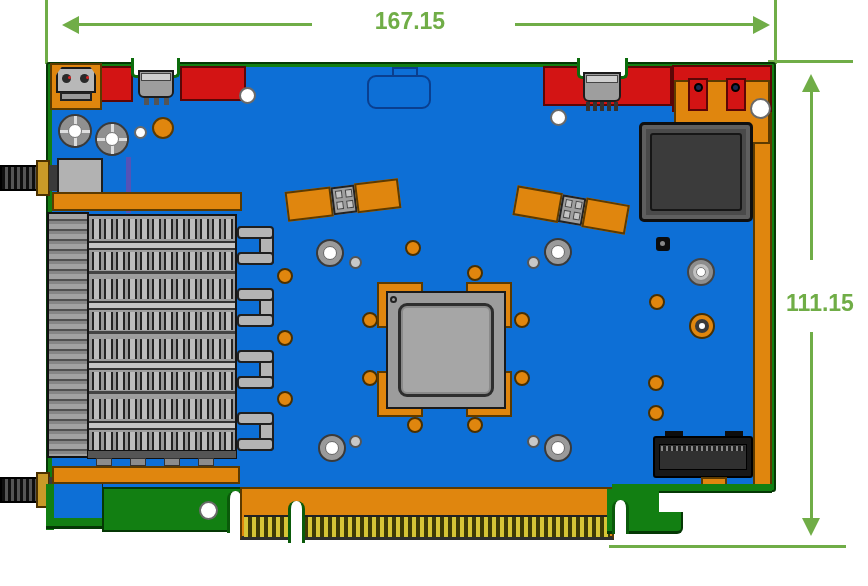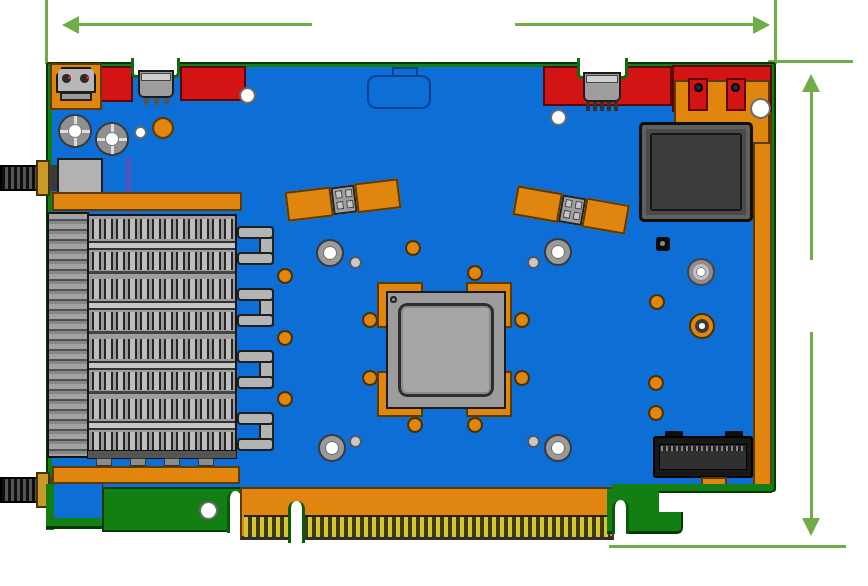--- a/index.html
+++ b/index.html
@@ -36,24 +36,26 @@
 <body>
 
 <div id="canvas">
 
   <div class="abs green-line" style="left:45px;top:0;width:3px;height:64px"></div>
   <div class="abs green-line" style="left:774px;top:0;width:3px;height:64px"></div>
   <div class="abs ah-left" style="left:62px;top:16px"></div>
   <div class="abs green-line" style="left:76px;top:23px;width:236px;height:3px"></div>
   <div class="abs green-line" style="left:515px;top:23px;width:240px;height:3px"></div>
   <div class="abs ah-right" style="left:753px;top:16px"></div>
+  <div class="abs dim-label" style="left:325px;top:8px;width:170px">167.15</div>
 
   <div class="abs green-line" style="left:768px;top:60px;width:85px;height:3px"></div>
   <div class="abs ah-up" style="left:802px;top:74px"></div>
   <div class="abs green-line" style="left:810px;top:90px;width:3px;height:170px"></div>
+  <div class="abs dim-label" style="left:772px;top:290px;width:96px">111.15</div>
   <div class="abs green-line" style="left:810px;top:332px;width:3px;height:188px"></div>
   <div class="abs ah-down" style="left:802px;top:518px"></div>
   <div class="abs green-line" style="left:609px;top:545px;width:237px;height:3px"></div>
 
   <div class="abs green" style="left:46px;top:62px;width:730px;height:430px;border:2px solid #053805;border-radius:3px"></div>
   <div class="abs blue" style="left:52px;top:67px;width:704px;height:420px"></div>
   <div class="abs copper" style="left:753px;top:94px;width:19px;height:394px"></div>
 
   <div class="abs red" style="left:99px;top:66px;width:34px;height:36px"></div>
   <div class="abs red" style="left:180px;top:66px;width:66px;height:35px"></div>

